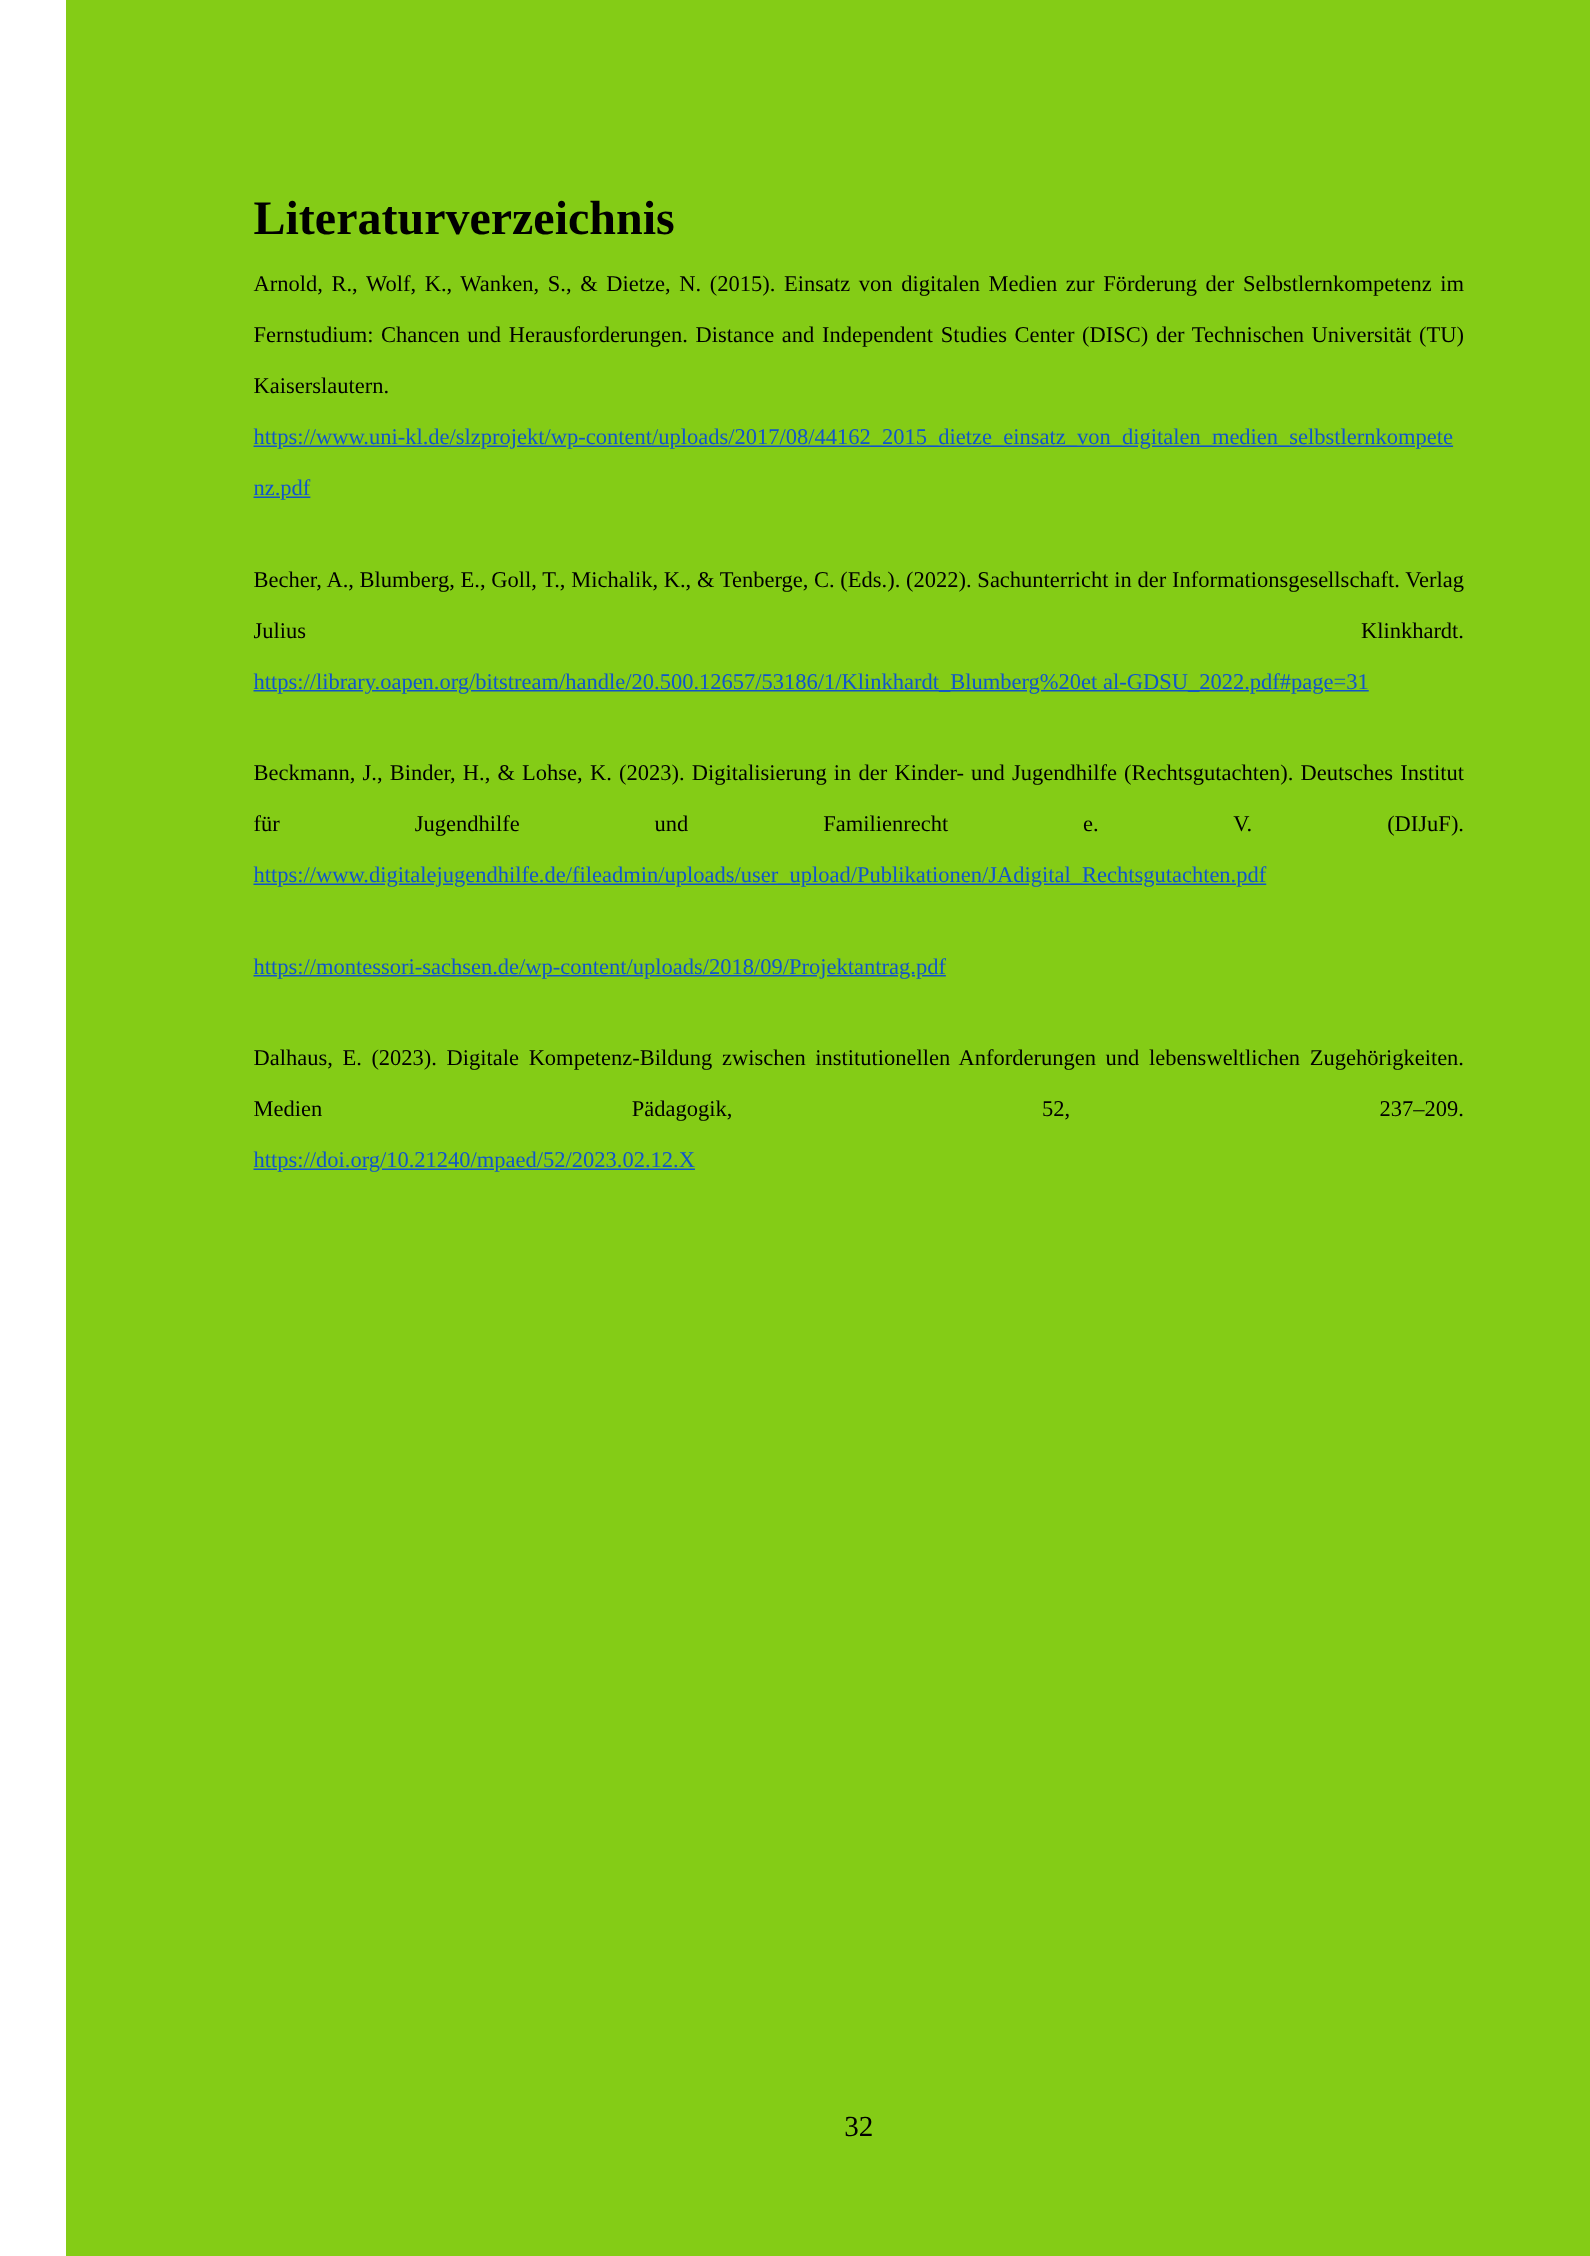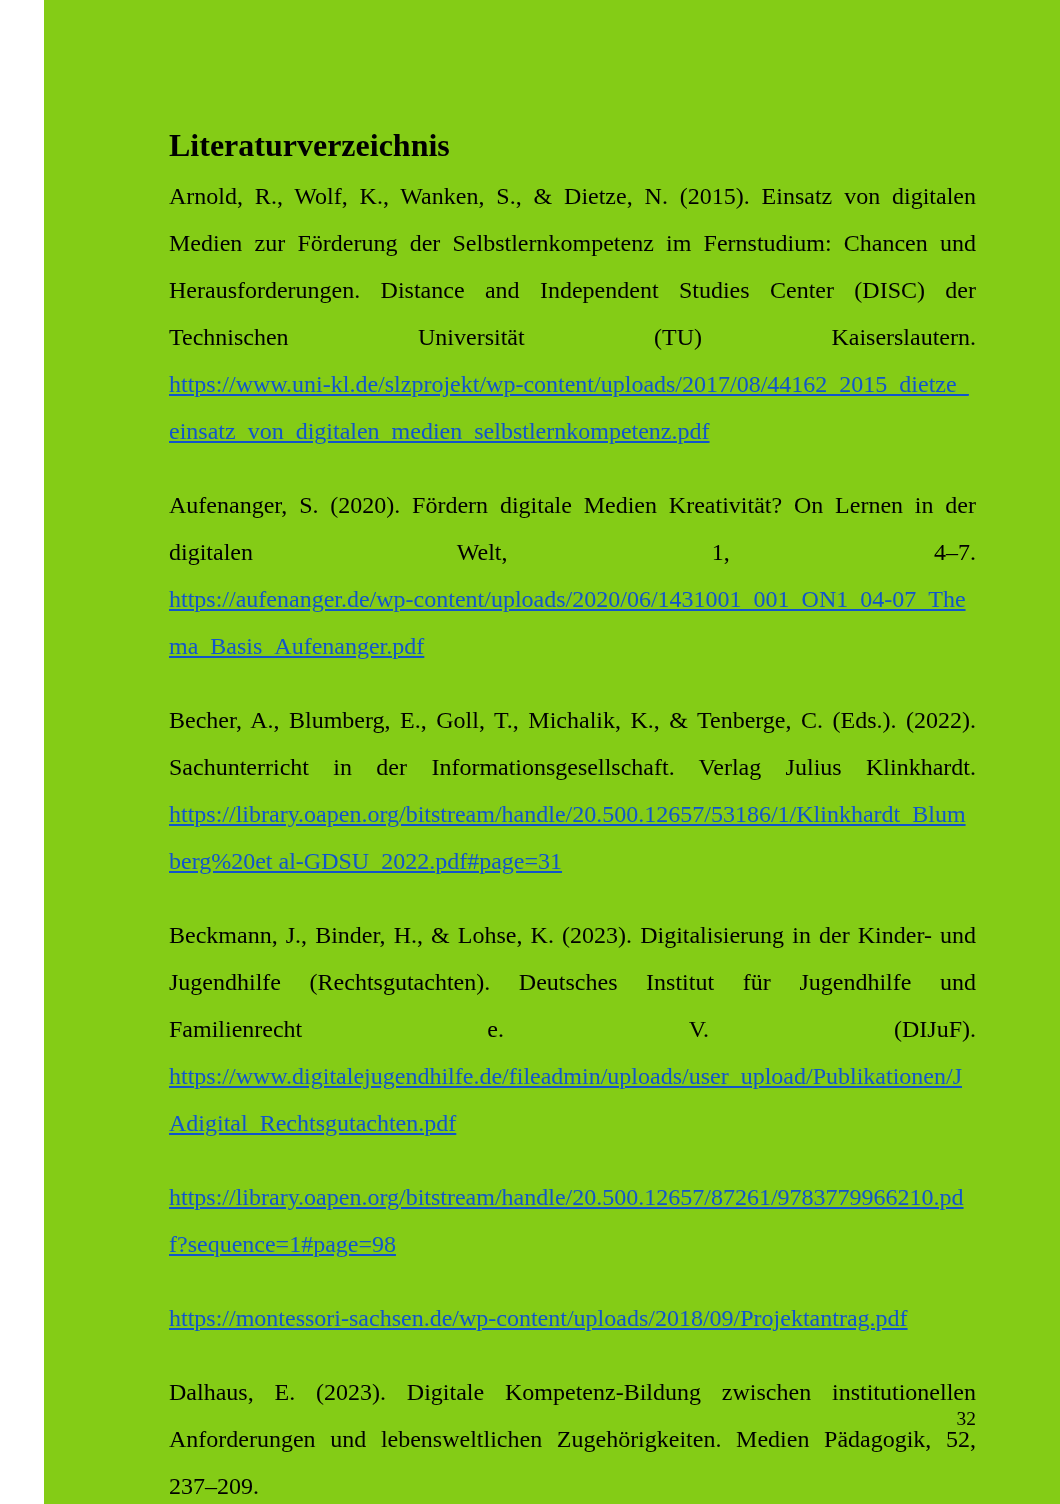--- a/index.html
+++ b/index.html
@@ -25,22 +25,22 @@
   }
   h1.doc-title {
     font-size: 32px;
     line-height: 36px;
     font-weight: 700;
     margin: 0 0 10px 0;
     color: #000000;
   }
   .entry {
     margin: 0 0 27px 0;
-    font-size: 24px;
-    line-height: 47px;
+    font-size: 15px;
+    line-height: 34px;
   }
   .entry-text {
     margin: 0;
     text-align: justify;
     text-align-last: justify;
   }
   .entry-url {
     margin: 0;
     text-align: justify;
     text-align-last: left;
@@ -48,50 +48,45 @@
   }
   .ref-link {
     text-decoration: underline;
     cursor: pointer;
   }
   .page-number {
     position: absolute;
     left: 125px;
     top: 1402px;
     width: 807px;
-    text-align: right;
+    text-align: center;
     font-size: 19.4px;
     line-height: 34px;
   }
 </style>
 </head>
 <body>
 
 <div class="page">
   <div class="content">
     <h1 class="doc-title">Literaturverzeichnis</h1>
     <div id="references">
         <div class="entry">
           <p class="entry-text" style="color: rgb(0, 0, 0);">Arnold, R., Wolf, K., Wanken, S., &amp; Dietze, N. (2015). Einsatz von digitalen Medien zur Förderung der Selbstlernkompetenz im Fernstudium: Chancen und Herausforderungen. Distance and Independent Studies Center (DISC) der Technischen Universität (TU) Kaiserslautern.</p>
           <div class="entry-url"><span class="ref-link" style="color: rgb(17, 85, 204);">https://www.uni-kl.de/slzprojekt/wp-content/uploads/2017/08/44162_2015_dietze_einsatz_von_digitalen_medien_selbstlernkompetenz.pdf</span></div>
         </div>
         <div class="entry">
-          <p class="entry-text" style="color: rgb(0, 0, 0);">Aufenanger, S. (2020). Fördern digitale Medien Kreativität? On Lernen in der digitalen Welt, 1, 4–7.</p>
-          <div class="entry-url"><span class="ref-link" style="color: rgb(17, 85, 204);">https://aufenanger.de/wp-content/uploads/2020/06/1431001_001_ON1_04-07_Thema_Basis_Aufenanger.pdf</span></div>
-        </div>
-        <div class="entry">
           <p class="entry-text" style="color: rgb(0, 0, 0);">Becher, A., Blumberg, E., Goll, T., Michalik, K., &amp; Tenberge, C. (Eds.). (2022). Sachunterricht in der Informationsgesellschaft. Verlag Julius Klinkhardt.</p>
           <div class="entry-url"><span class="ref-link" style="color: rgb(17, 85, 204);">https://library.oapen.org/bitstream/handle/20.500.12657/53186/1/Klinkhardt_Blumberg%20et al-GDSU_2022.pdf#page=31</span></div>
         </div>
         <div class="entry">
           <p class="entry-text" style="color: rgb(0, 0, 0);">Beckmann, J., Binder, H., &amp; Lohse, K. (2023). Digitalisierung in der Kinder- und Jugendhilfe (Rechtsgutachten). Deutsches Institut für Jugendhilfe und Familienrecht e. V. (DIJuF).</p>
           <div class="entry-url"><span class="ref-link" style="color: rgb(17, 85, 204);">https://www.digitalejugendhilfe.de/fileadmin/uploads/user_upload/Publikationen/JAdigital_Rechtsgutachten.pdf</span></div>
         </div>
         <div class="entry">
-          <div class="entry-url"><span class="ref-link" style="color: rgb(17, 85, 204);">https://library.oapen.org/bitstream/handle/20.500.12657/87261/9783779966210.pdf?sequence=1#page=98</span></div>
         </div>
         <div class="entry">
           <div class="entry-url"><span class="ref-link" style="color: rgb(17, 85, 204);">https://montessori-sachsen.de/wp-content/uploads/2018/09/Projektantrag.pdf</span></div>
         </div>
         <div class="entry">
           <p class="entry-text" style="color: rgb(0, 0, 0);">Dalhaus, E. (2023). Digitale Kompetenz-Bildung zwischen institutionellen Anforderungen und lebensweltlichen Zugehörigkeiten. Medien Pädagogik, 52, 237–209.</p>
           <div class="entry-url"><span class="ref-link" style="color: rgb(17, 85, 204);">https://doi.org/10.21240/mpaed/52/2023.02.12.X</span></div>
         </div>
       </div>
   </div>

